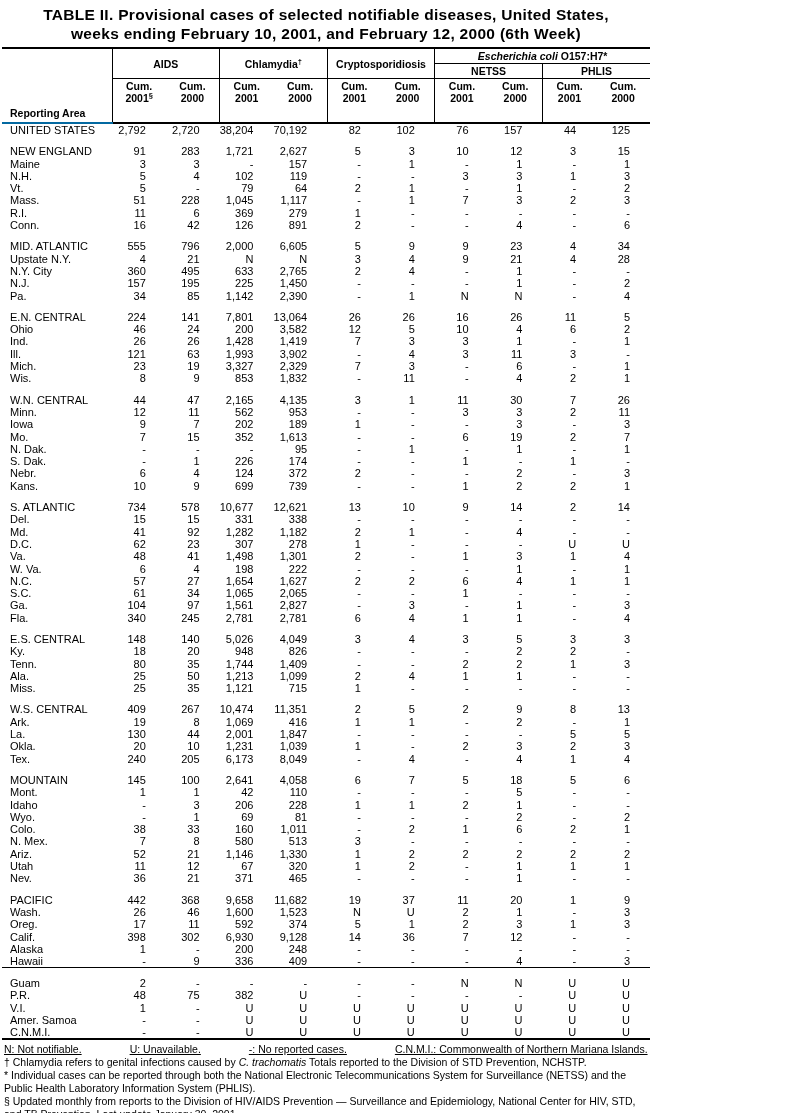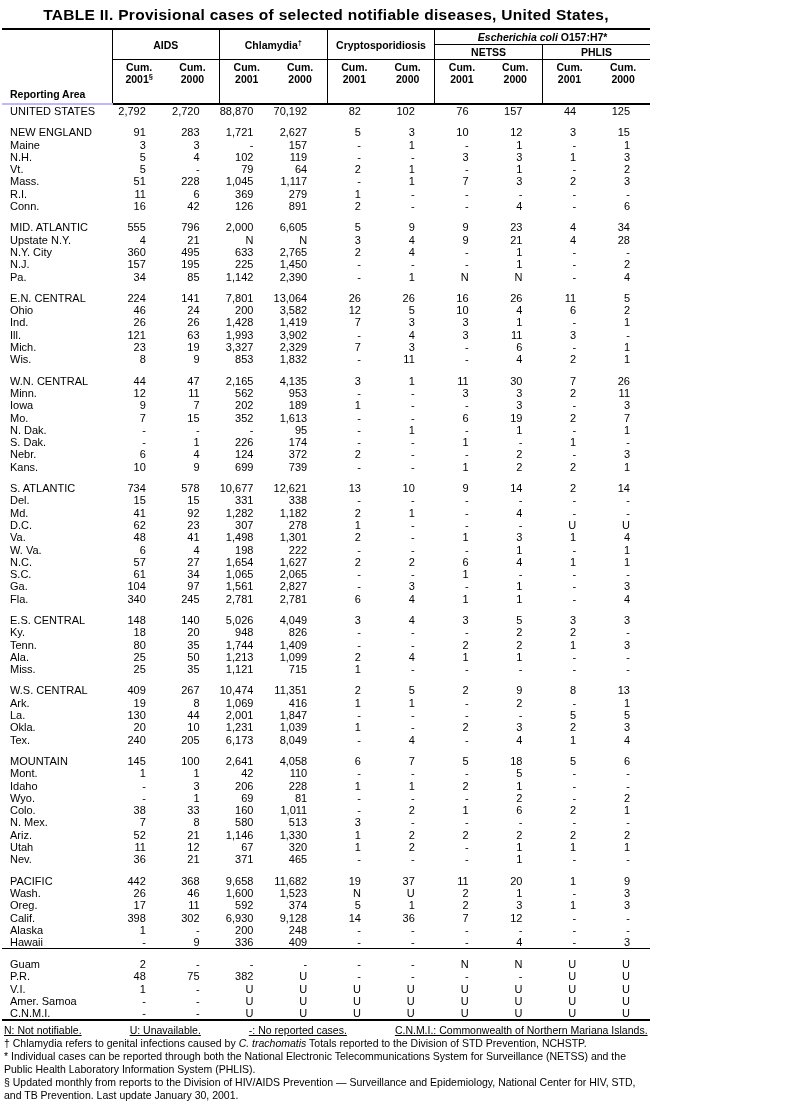--- a/index.html
+++ b/index.html
@@ -41,21 +41,21 @@
     text-align: center;
     vertical-align: middle;
     padding: 1px 0;
   }
   thead th.gb { border-left: 1px solid #000; }
   thead th.disease { border-bottom: 1px solid #000; }
   thead th.ec { border-bottom: 1px solid #000; font-weight: bold; }
   thead tr.h2 th { border-bottom: 1px solid #000; }
   thead tr.h3 th { border-bottom: 2px solid #000; padding-bottom: 18px; }
   thead th.area-h {
-    border-bottom: 2px solid #c4b5fd;
+    border-bottom: 2px solid #0369a1;
     text-align: left;
     vertical-align: bottom;
     padding: 12px 0 3px 8px;
   }
   thead sup { font-size: 7.5px; vertical-align: super; line-height: 0; }
 
   tbody td {
     font-size: 11px;
     line-height: 12.3px;
     white-space: nowrap;
@@ -74,20 +74,21 @@
   .fn { margin-top: 0px; }
   .fn i { font-style: italic; }
 </style>
 </head>
 <body>
 
 <div class="page">
 
   <div class="title">
     <div>TABLE II. Provisional cases of selected notifiable diseases, United States,</div>
+    <div>weeks ending February 10, 2001, and February 12, 2000 (6th Week)</div>
   </div>
 
   <table>
     <colgroup>
       <col class="c-area">
       <col>
         <col>
         <col>
         <col>
         <col>
@@ -150,21 +151,21 @@
             <div>Cum.</div>
             <div>2000</div>
           </th>
         </tr>
     </thead>
     <tbody>
         <tr>
           <td class="area">UNITED STATES</td>
           <td class="num">2,792</td>
           <td class="num">2,720</td>
-          <td class="num">88,870</td>
+          <td class="num">38,204</td>
           <td class="num">70,192</td>
           <td class="num">82</td>
           <td class="num">102</td>
           <td class="num">76</td>
           <td class="num">157</td>
           <td class="num">44</td>
           <td class="num">125</td>
         </tr>
         <tr class="sp">
           <td colspan="11"></td>

